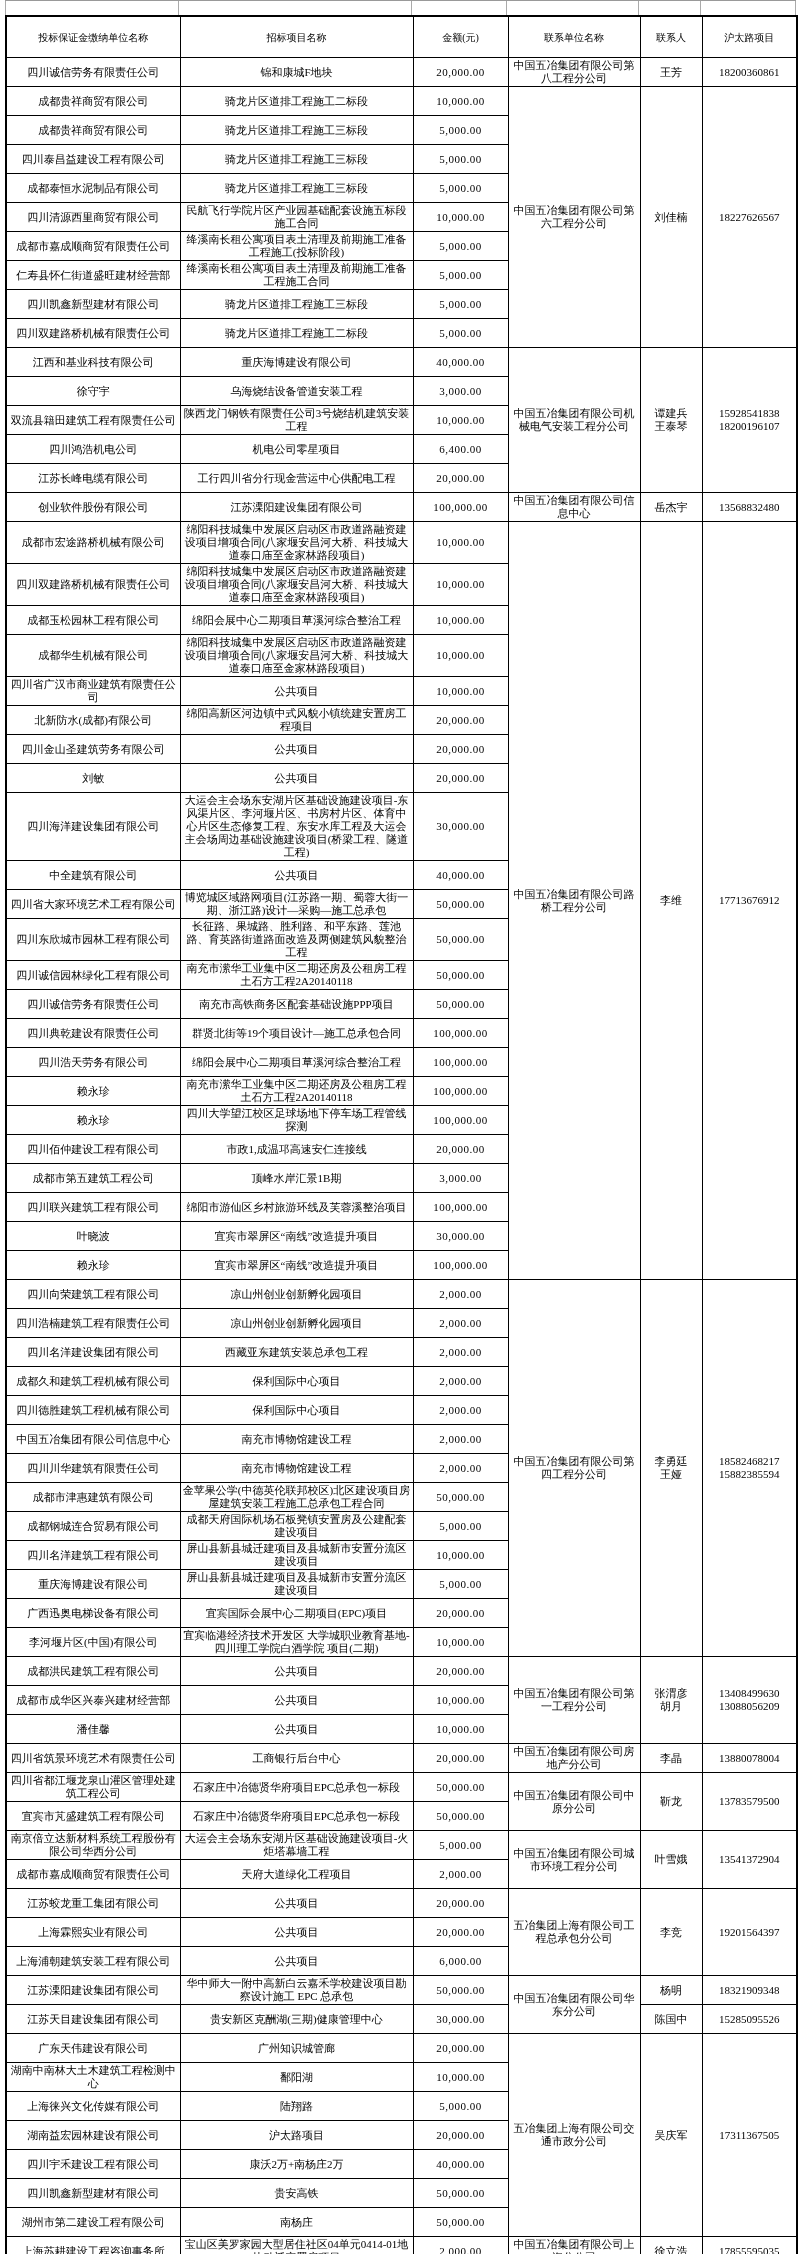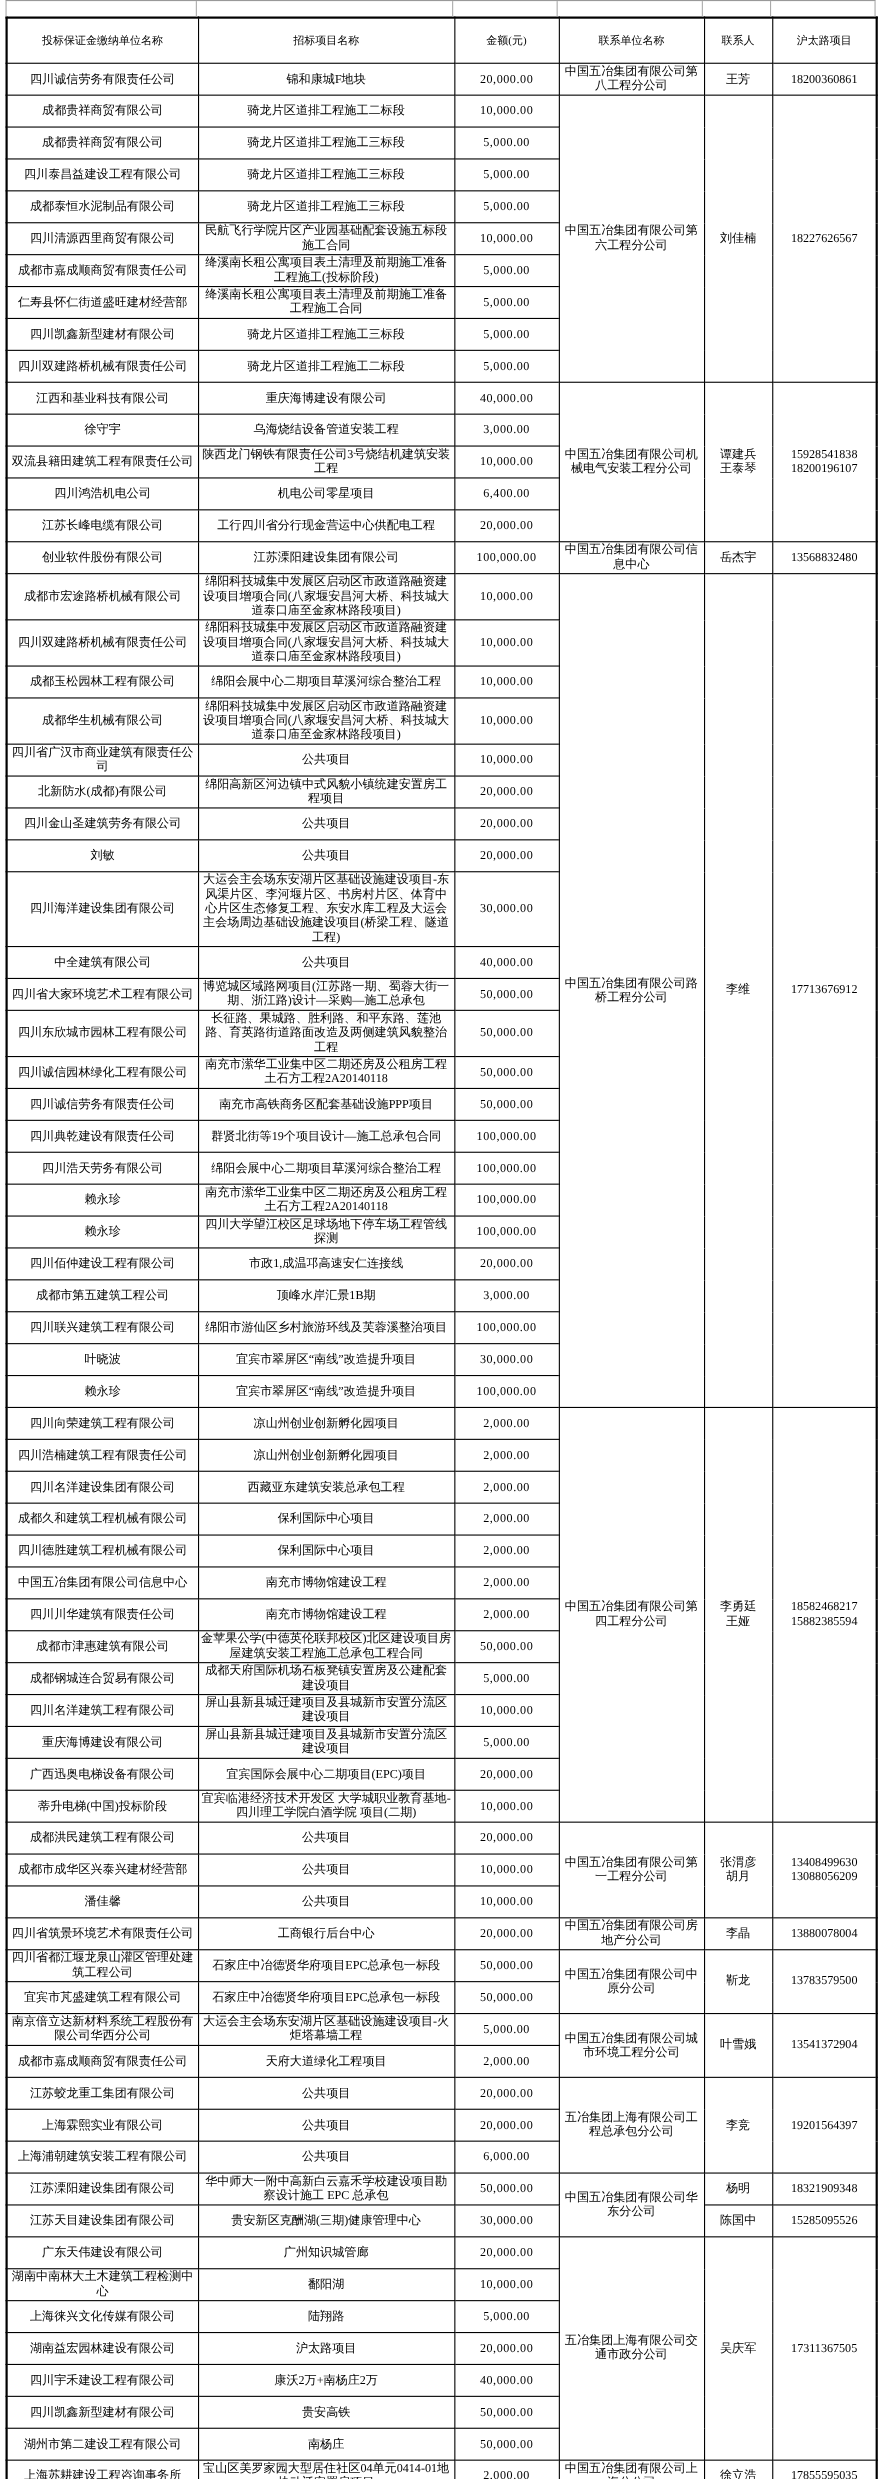--- a/index.html
+++ b/index.html
@@ -363,21 +363,21 @@
           <td class="cell-company">重庆海博建设有限公司</td>
           <td class="cell-project">屏山县新县城迁建项目及县城新市安置分流区建设项目</td>
           <td class="cell-amount">5,000.00</td>
         </tr>
         <tr>
           <td class="cell-company">广西迅奥电梯设备有限公司</td>
           <td class="cell-project">宜宾国际会展中心二期项目(EPC)项目</td>
           <td class="cell-amount">20,000.00</td>
         </tr>
         <tr>
-          <td class="cell-company">蒂升电梯(中国)投标阶段</td>
+          <td class="cell-company">李河堰片区(中国)有限公司</td>
           <td class="cell-project">宜宾临港经济技术开发区 大学城职业教育基地-四川理工学院白酒学院 项目(二期)</td>
           <td class="cell-amount">10,000.00</td>
         </tr>
         <tr>
           <td class="cell-company">成都洪民建筑工程有限公司</td>
           <td class="cell-project">公共项目</td>
           <td class="cell-amount">20,000.00</td>
           <td class="cell-unit" rowspan="3">中国五冶集团有限公司第一工程分公司</td>
           <td class="cell-contact" rowspan="3">张渭彦
 胡月</td>

